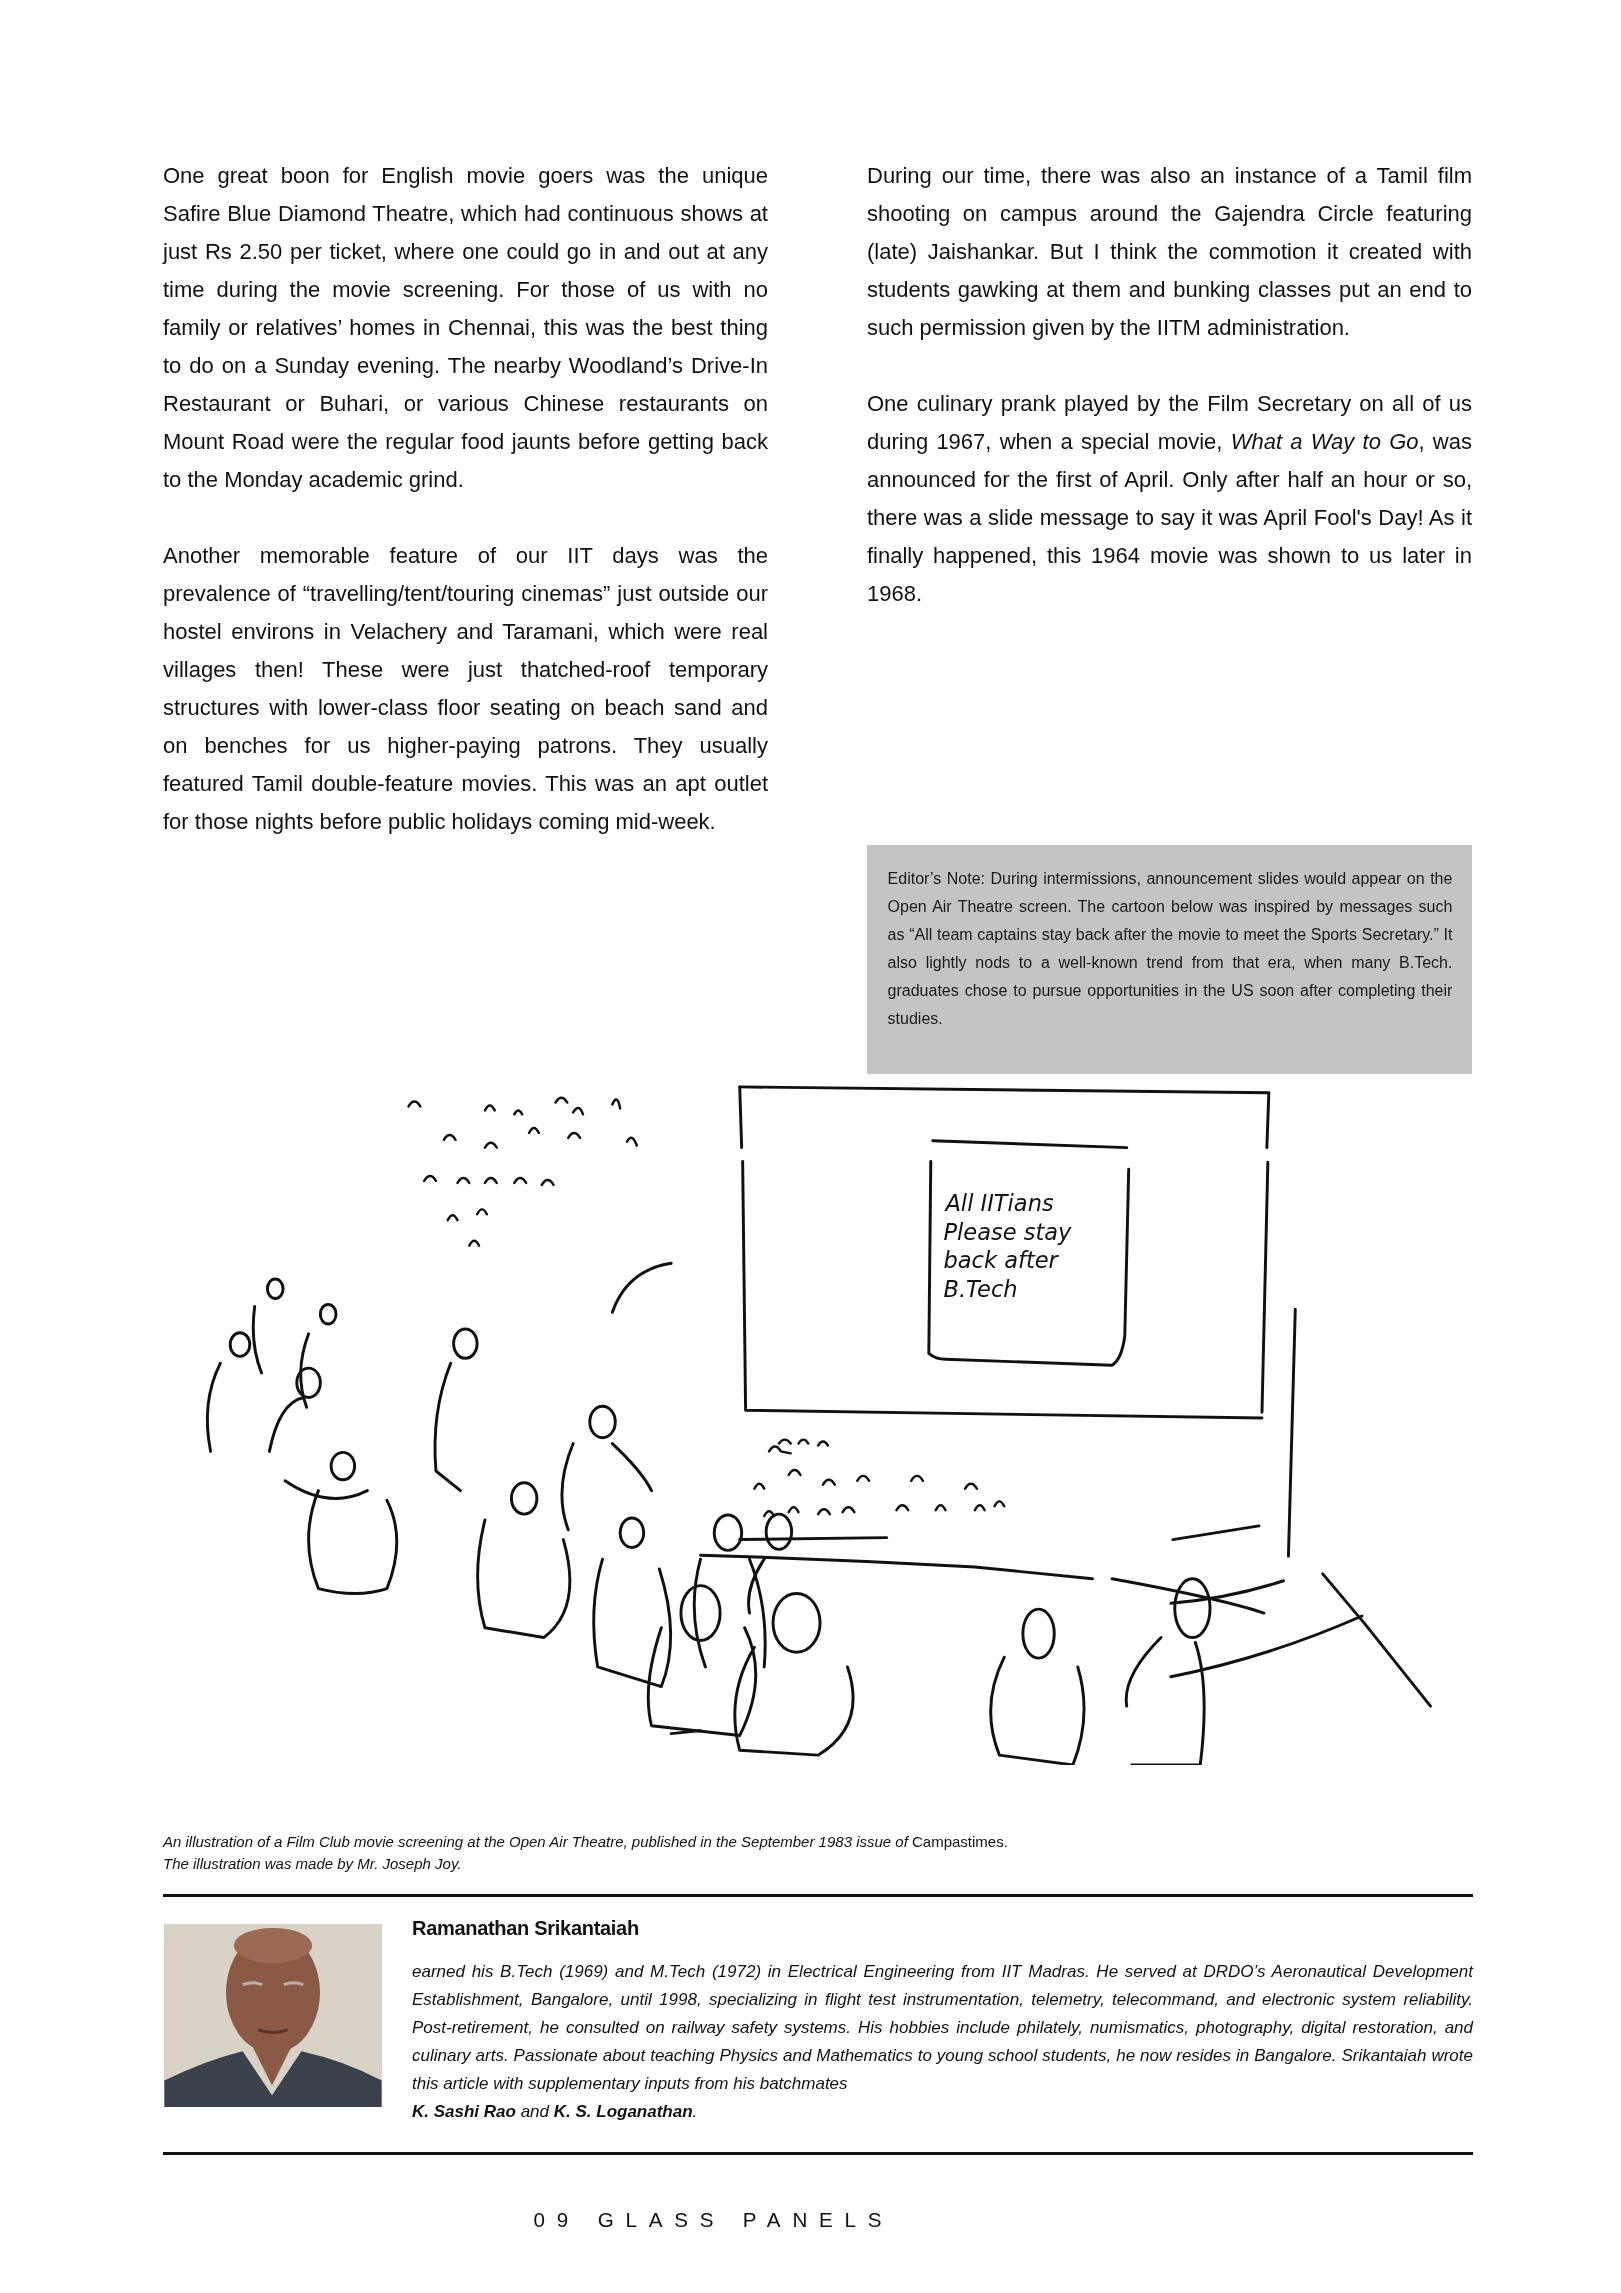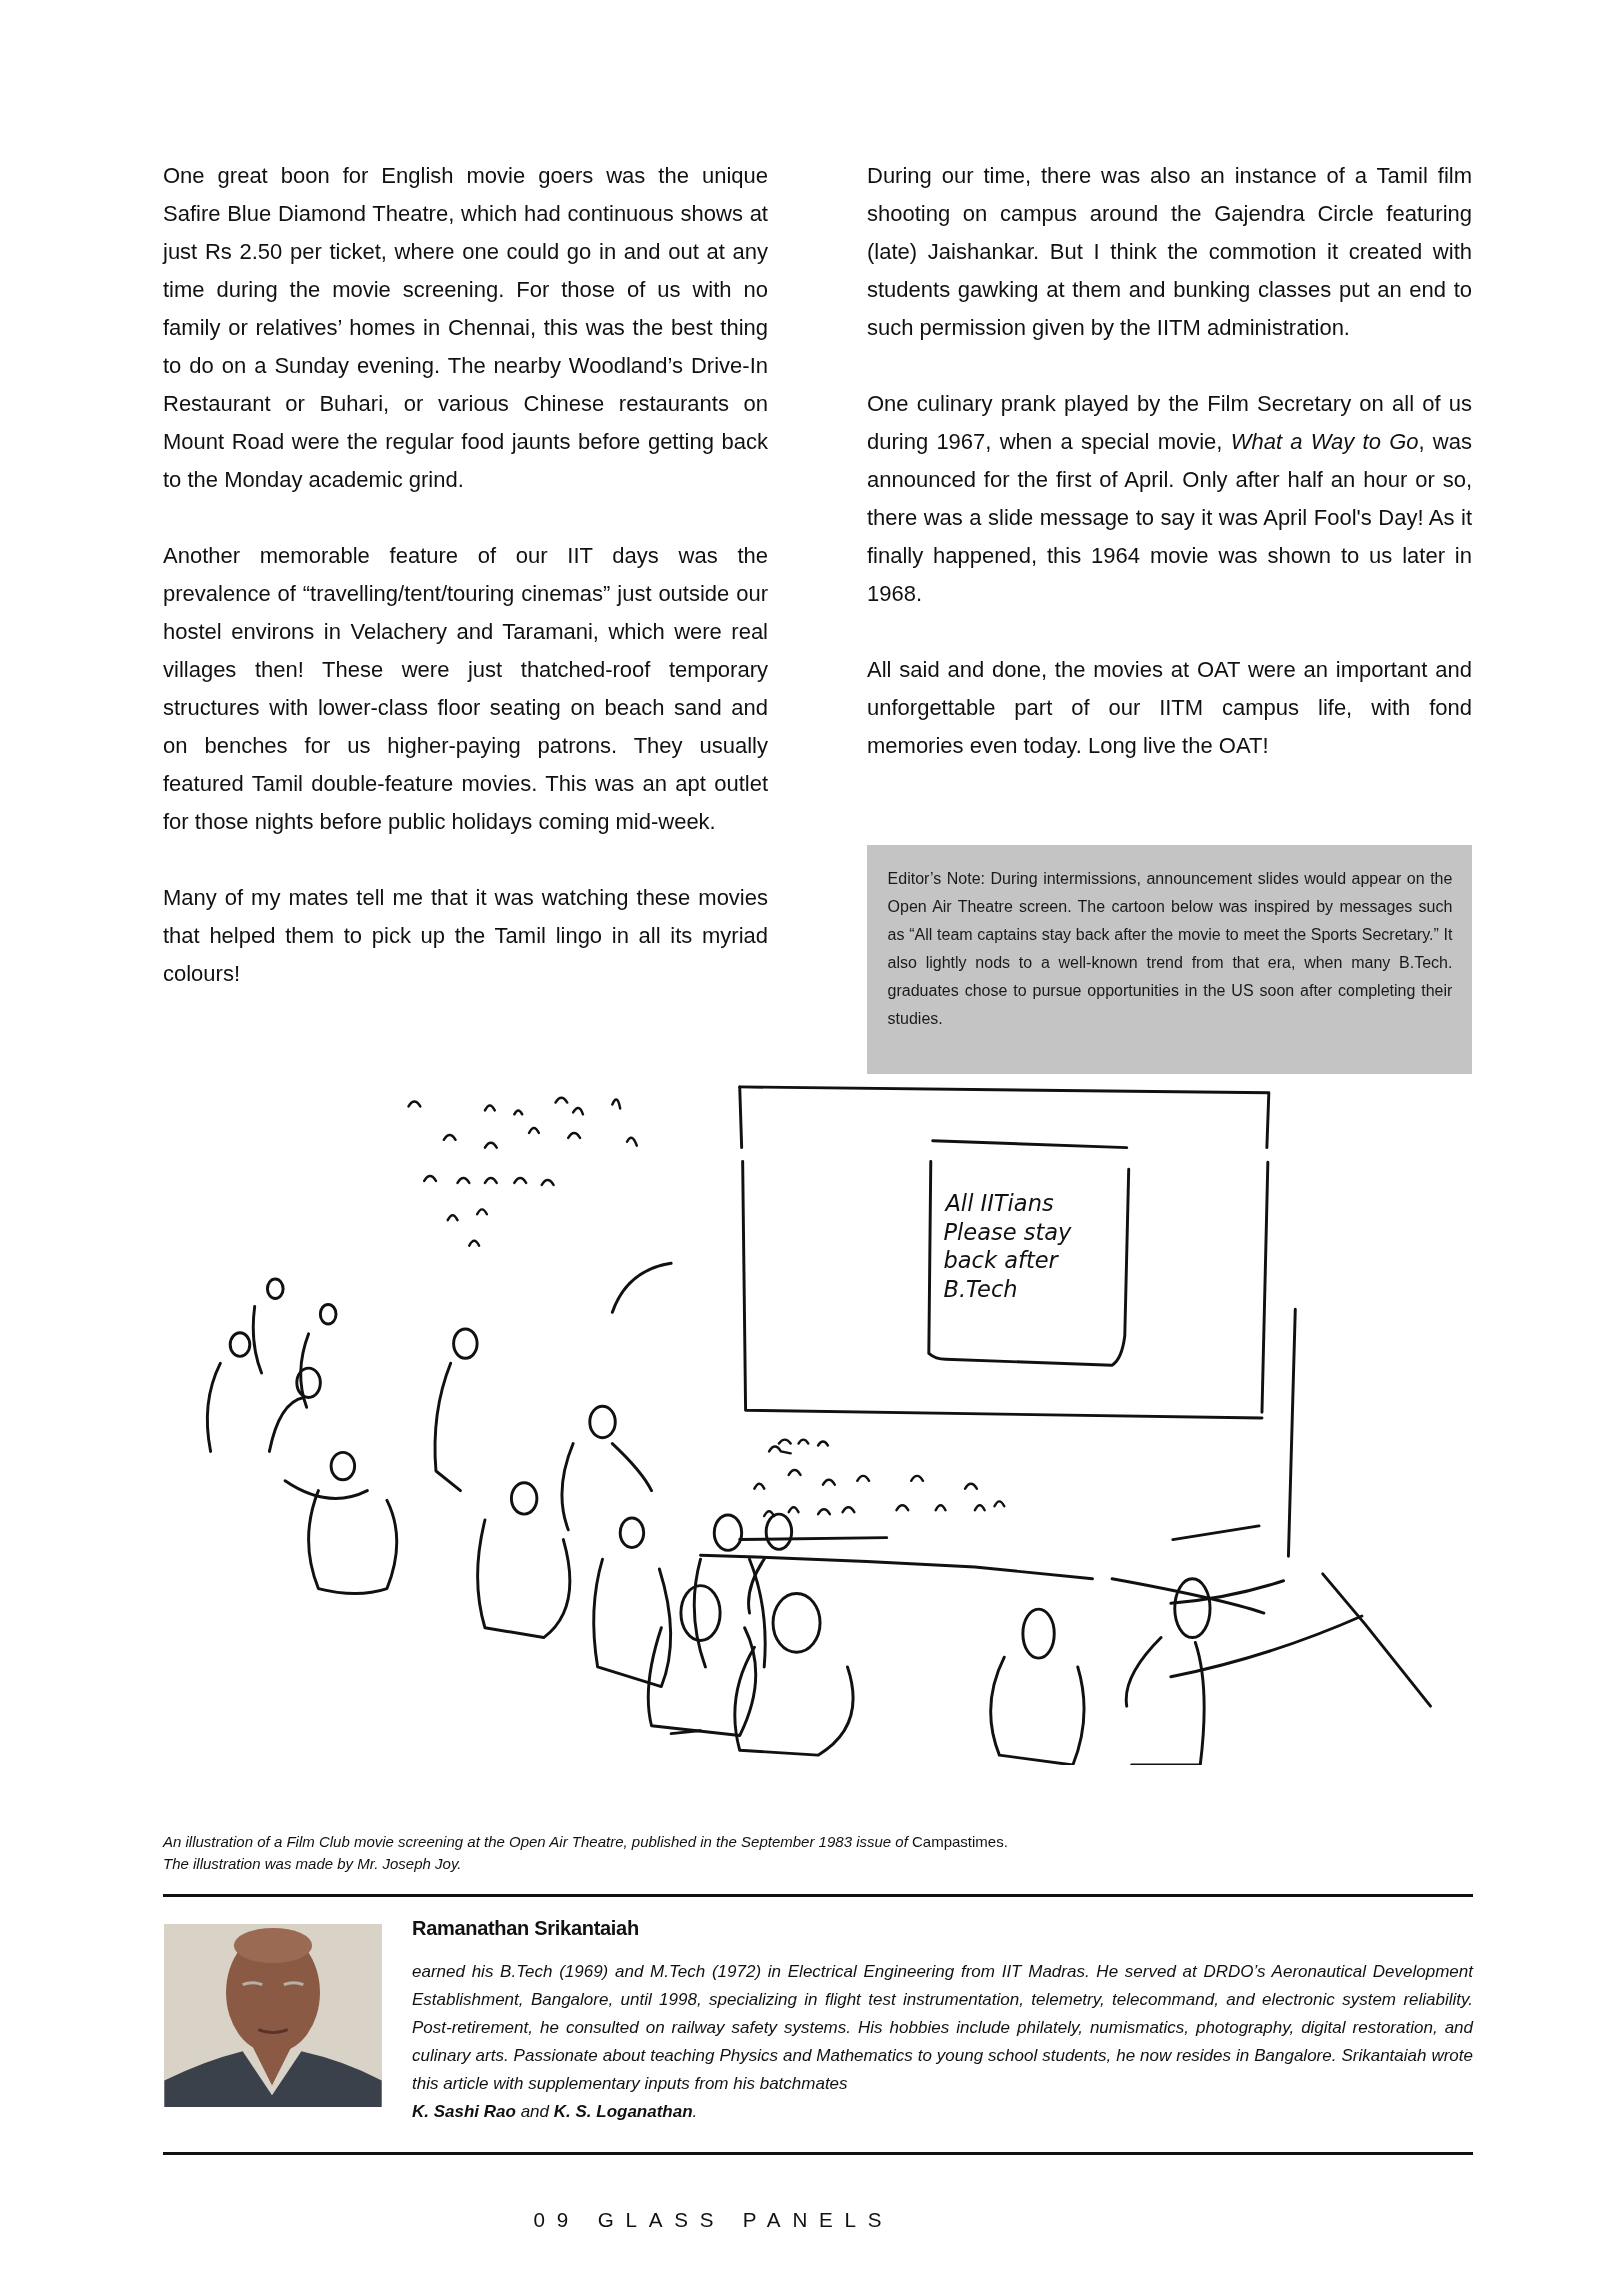--- a/index.html
+++ b/index.html
@@ -23,27 +23,25 @@
   .bio { position: absolute; left: 412px; top: 1958px; width: 1061px; font-size: 17px; line-height: 28px; font-style: italic; text-align: justify; color: #111; }
   .bio b { font-weight: bold; }
   .footer { position: absolute; left: 0; width: 1427px; top: 2208px; text-align: center; font-size: 20.6px; letter-spacing: 11.8px; color: #111; }
 </style>
 </head>
 <body>
 
 <div class="col left">
   <p>One great boon for English movie goers was the unique Safire Blue Diamond Theatre, which had continuous shows at just Rs 2.50 per ticket, where one could go in and out at any time during the movie screening. For those of us with no family or relatives’ homes in Chennai, this was the best thing to do on a Sunday evening. The nearby Woodland’s Drive-In Restaurant or Buhari, or various Chinese restaurants on Mount Road were the regular food jaunts before getting back to the Monday academic grind.</p>
   <p>Another memorable feature of our IIT days was the prevalence of “travelling/tent/touring cinemas” just outside our hostel environs in Velachery and Taramani, which were real villages then! These were just thatched-roof temporary structures with lower-class floor seating on beach sand and on benches for us higher-paying patrons. They usually featured Tamil double-feature movies. This was an apt outlet for those nights before public holidays coming mid-week.</p>
-  <p>Many of my mates tell me that it was watching these movies that helped them to pick up the Tamil lingo in all its myriad colours!</p>
 </div>
 
 <div class="col right">
   <p>During our time, there was also an instance of a Tamil film shooting on campus around the Gajendra Circle featuring (late) Jaishankar. But I think the commotion it created with students gawking at them and bunking classes put an end to such permission given by the IITM administration.</p>
   <p><span>One culinary prank played by the Film Secretary on all of us during 1967, when a special movie, </span><em>What a Way to Go</em><span>, was announced for the first of April. Only after half an hour or so, there was a slide message to say it was April Fool's Day! As it finally happened, this 1964 movie was shown to us later in 1968.</span></p>
-  <p>All said and done, the movies at OAT were an important and unforgettable part of our IITM campus life, with fond memories even today. Long live the OAT!</p>
 </div>
 
 <div class="note"><b>Editor’s Note:</b><span> During intermissions, announcement slides would appear on the Open Air Theatre screen. The cartoon below was inspired by messages such as “All team captains stay back after the movie to meet the Sports Secretary.” It also lightly nods to a well-known trend from that era, when many B.Tech. graduates chose to pursue opportunities in the US soon after completing their studies.</span></div>
 
 <div class="illus">
   <svg width="1264" height="686" viewBox="0 0 1290 700" fill="none" stroke="#111" stroke-width="3" stroke-linecap="round" stroke-linejoin="round">
 
     <path d="M560 8 L1100 14 L1098 70"></path>
     <path d="M560 8 L562 70"></path>
     <path d="M563 84 L566 338 L1093 346"></path>

